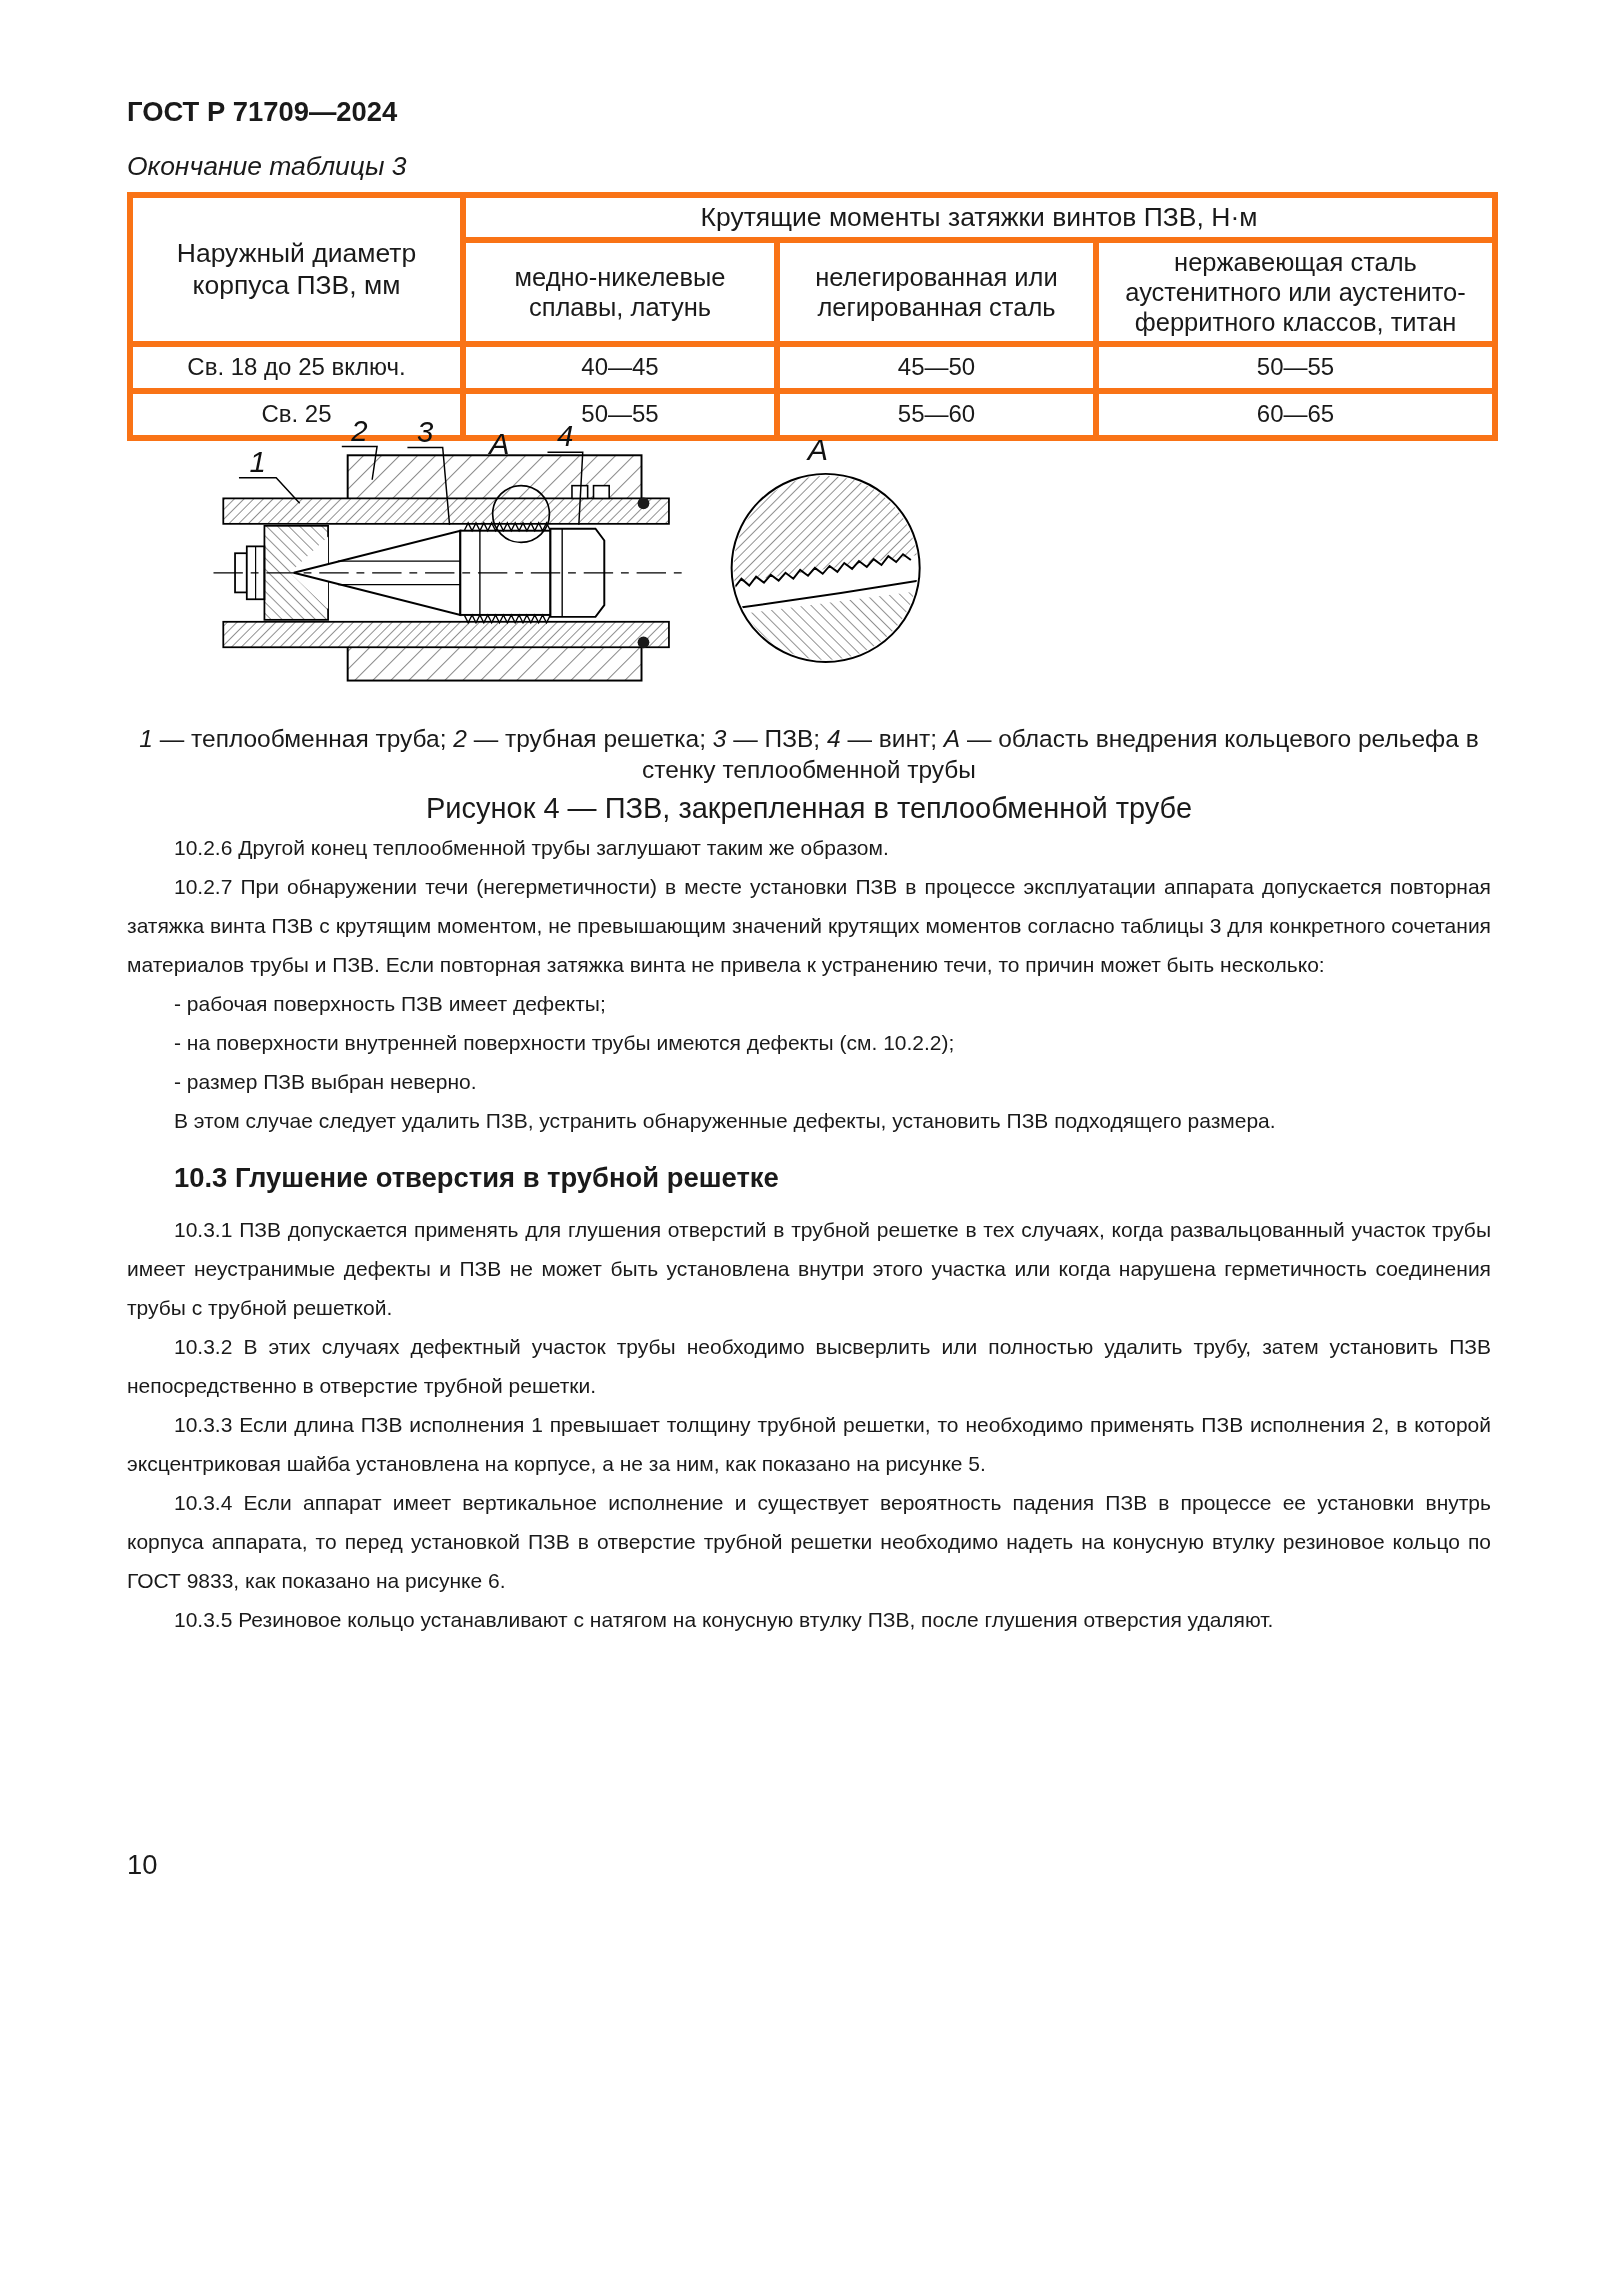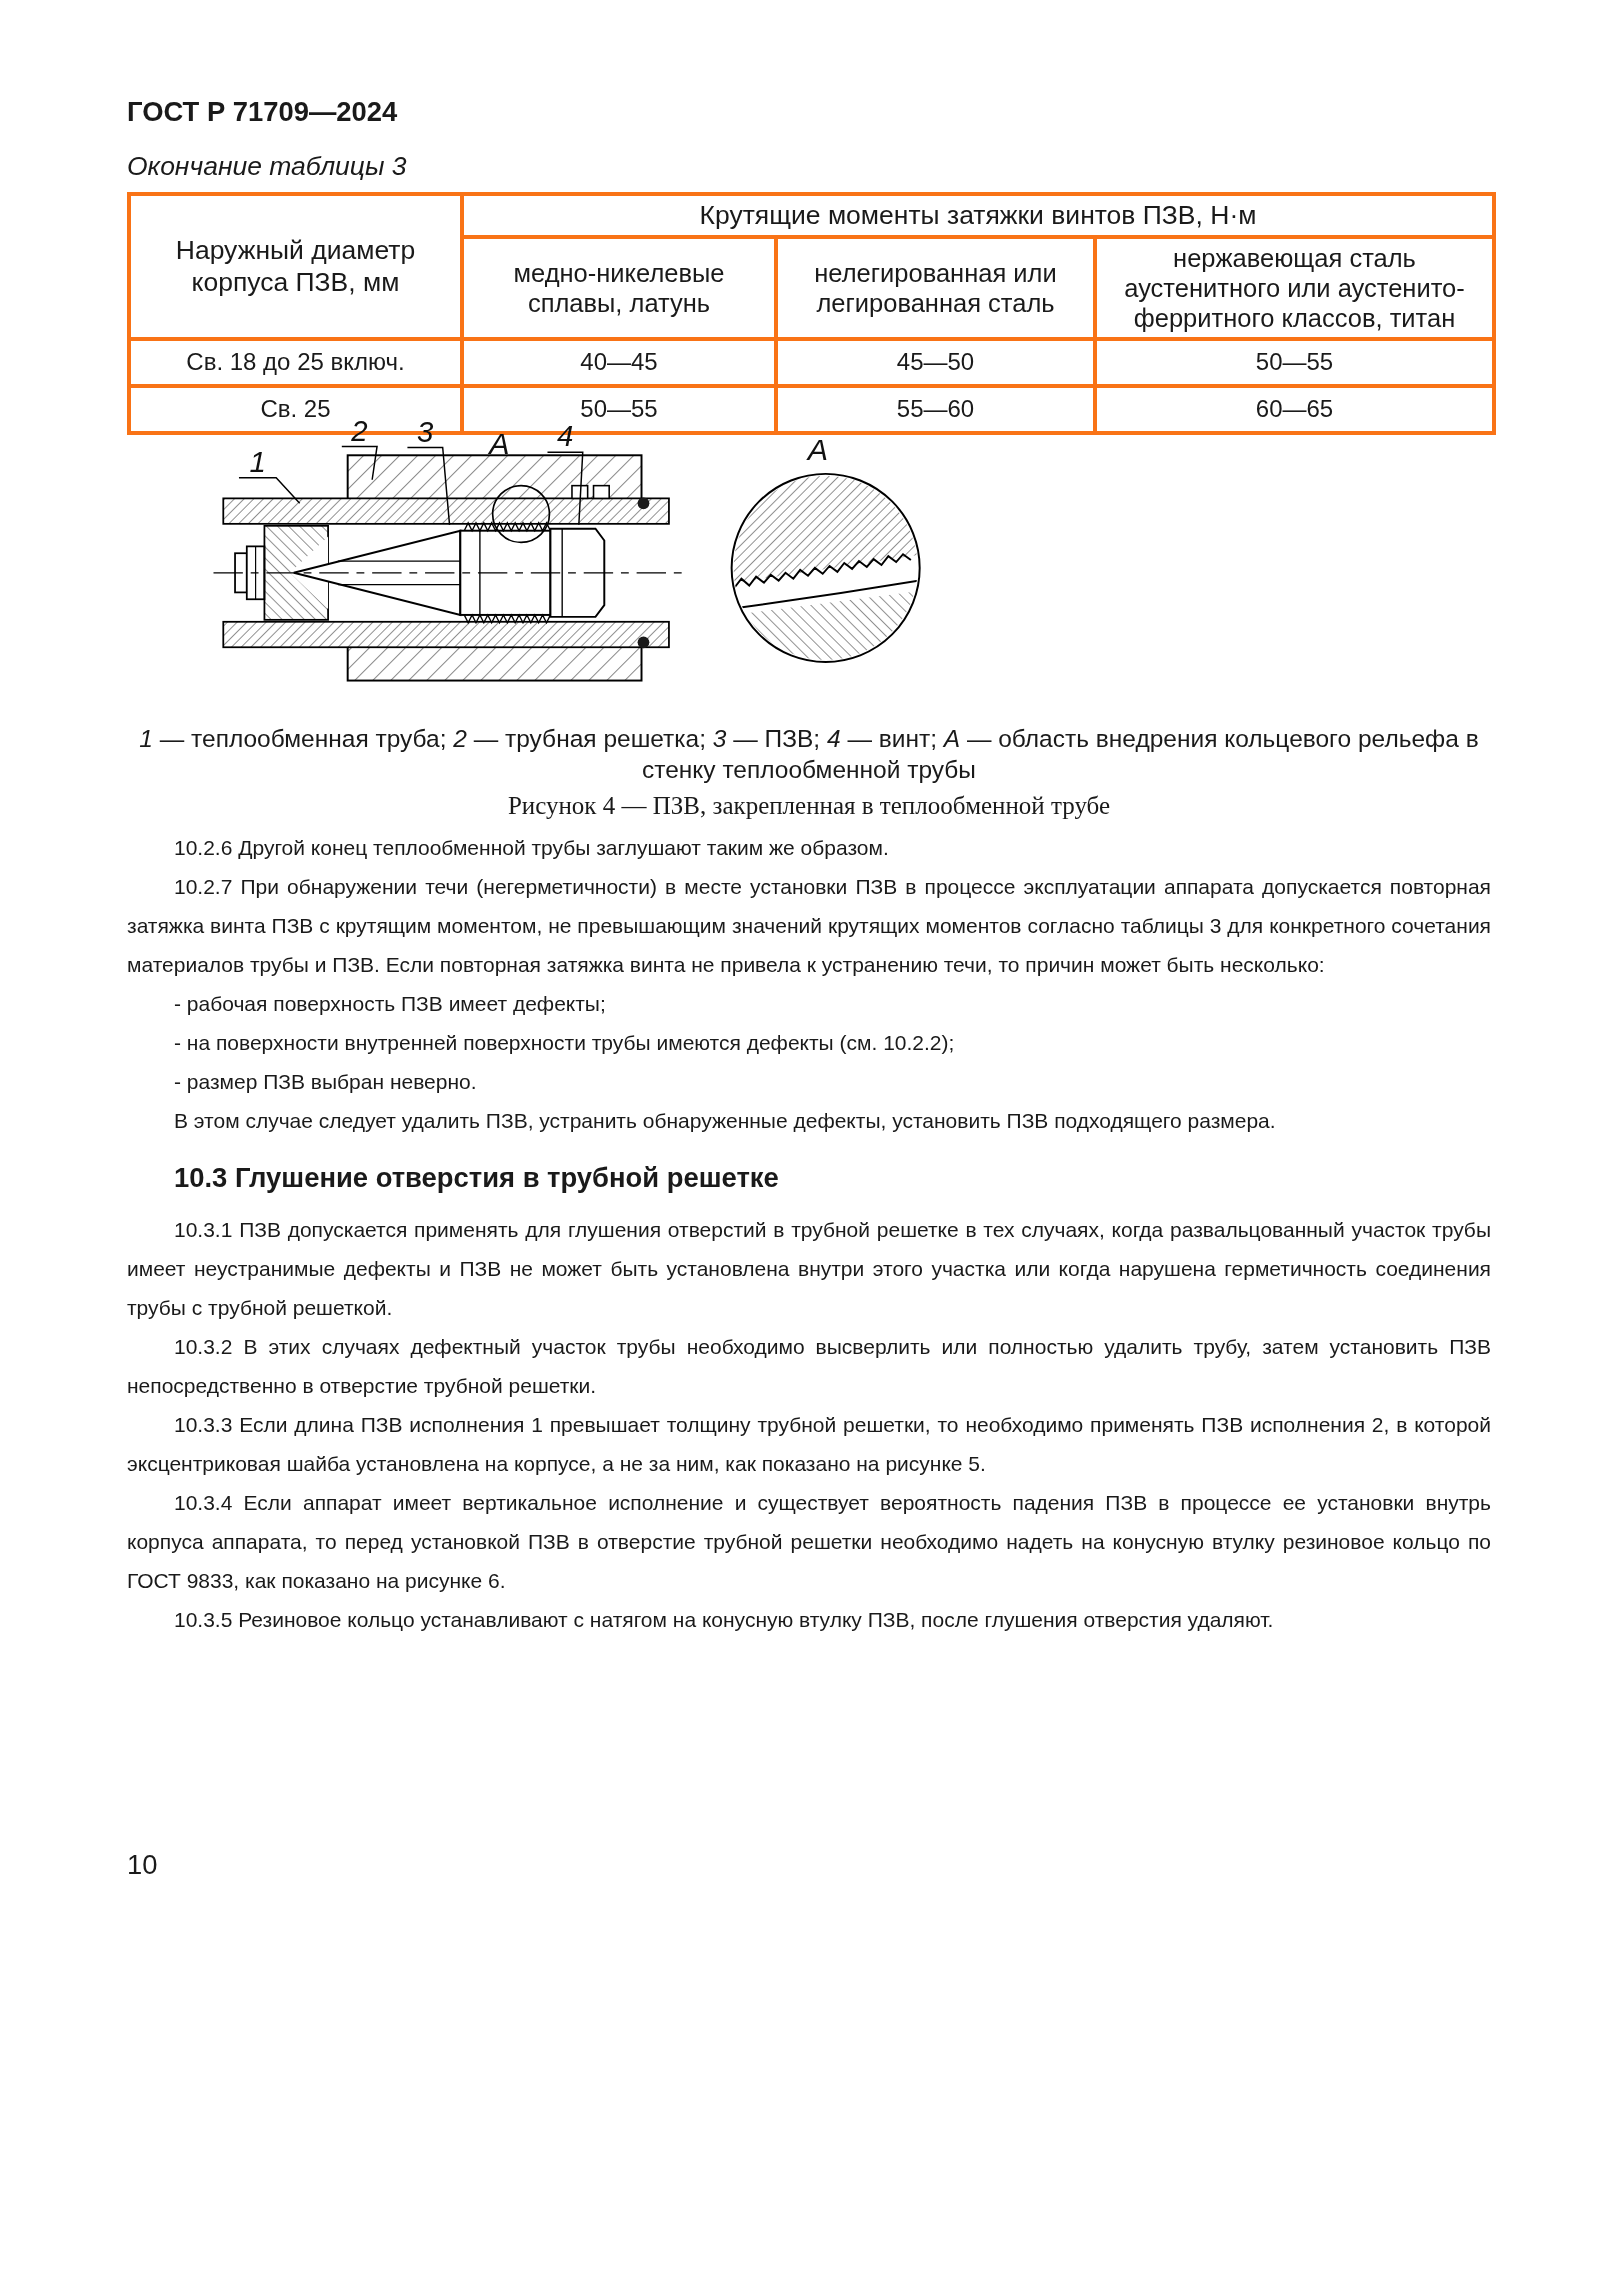--- a/index.html
+++ b/index.html
@@ -11,37 +11,37 @@
     color: #1a1a1a;
     font-family: "Liberation Sans", sans-serif;
     overflow: hidden;
   }
   .content { position: absolute; left: 127px; top: 0; width: 1364px; height: 100%; }
 
   .doc-header { position: absolute; top: 96px; left: 0; font-size: 27.4px; font-weight: bold; }
   .table-note { position: absolute; top: 151px; left: 0; font-size: 26.5px; font-style: italic; }
 
   table.t3 { position: absolute; top: 192px; left: 0; border-collapse: collapse; table-layout: fixed; width: 1364px; }
-  .t3 td { border: 4px solid #f97316; text-align: center; vertical-align: middle; padding: 3.9px 9.8px; }
+  .t3 td { border: 6px solid #f97316; text-align: center; vertical-align: middle; padding: 3.9px 9.8px; }
   .t3 .cell-diam { font-size: 26.5px; line-height: 32px; }
   .t3 .cell-span { font-size: 26.5px; line-height: 31px; height: 41px; }
   .t3 .cell-mat  { font-size: 25.5px; line-height: 30px; height: 84px; }
   .t3 tr.data td { font-size: 24px; height: 47px; }
 
   .figure-wrap { position: absolute; top: 421px; left: 0; width: 1364px; height: 286px; }
   .figure-wrap svg { display: block; }
 
   .figure-legend {
     position: absolute; top: 723px; left: 0; width: 1364px;
     text-align: center; font-size: 24.5px; line-height: 31px;
   }
   .figure-legend .num { font-style: italic; }
   .figure-caption {
     position: absolute; top: 792px; left: 0; width: 1364px;
-    text-align: center; font-size: 25px; font-family: Liberation Serif, serif;
+    text-align: center; font-size: 29px;
   }
 
   .body-text { position: absolute; top: 828px; left: 0; width: 1364px; }
   .body-text .p, .body-text .li {
     font-size: 21px; line-height: 39px;
     text-align: justify; text-indent: 47px;
   }
   .body-text .h-sub {
     font-size: 27.4px; line-height: 39px; font-weight: bold;
     text-indent: 47px; margin: 17.6px 0 13.7px 0;

